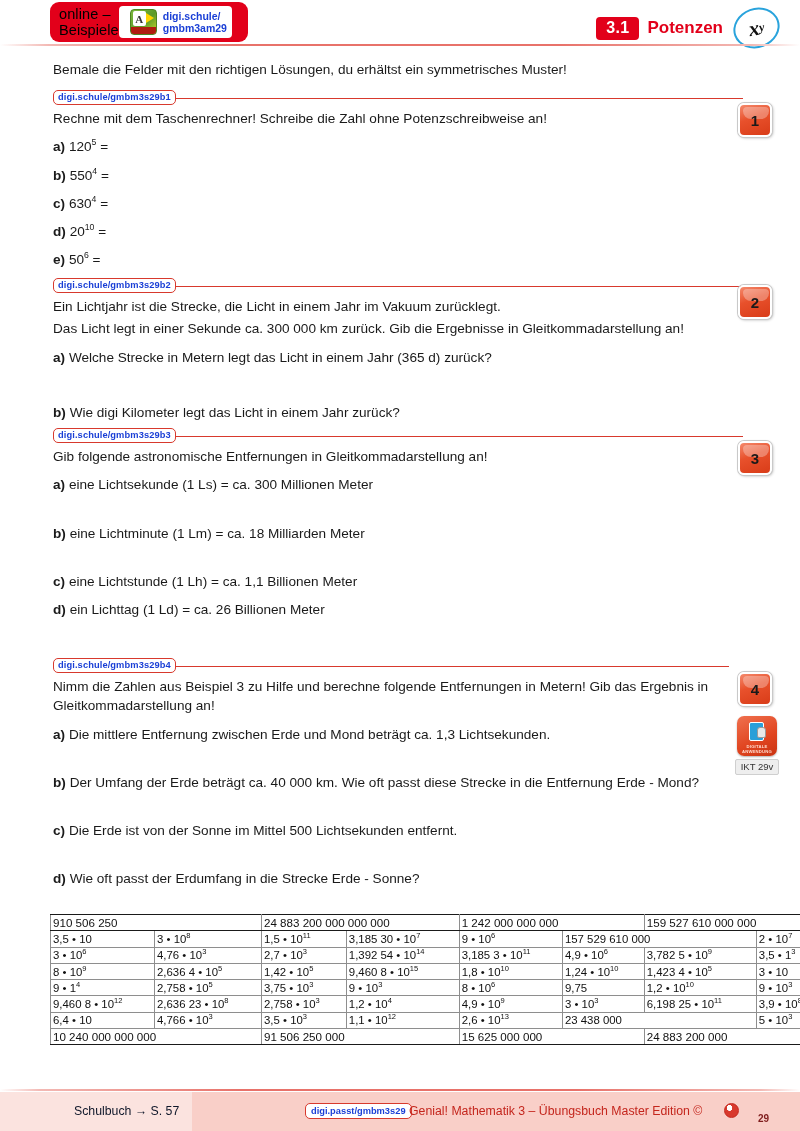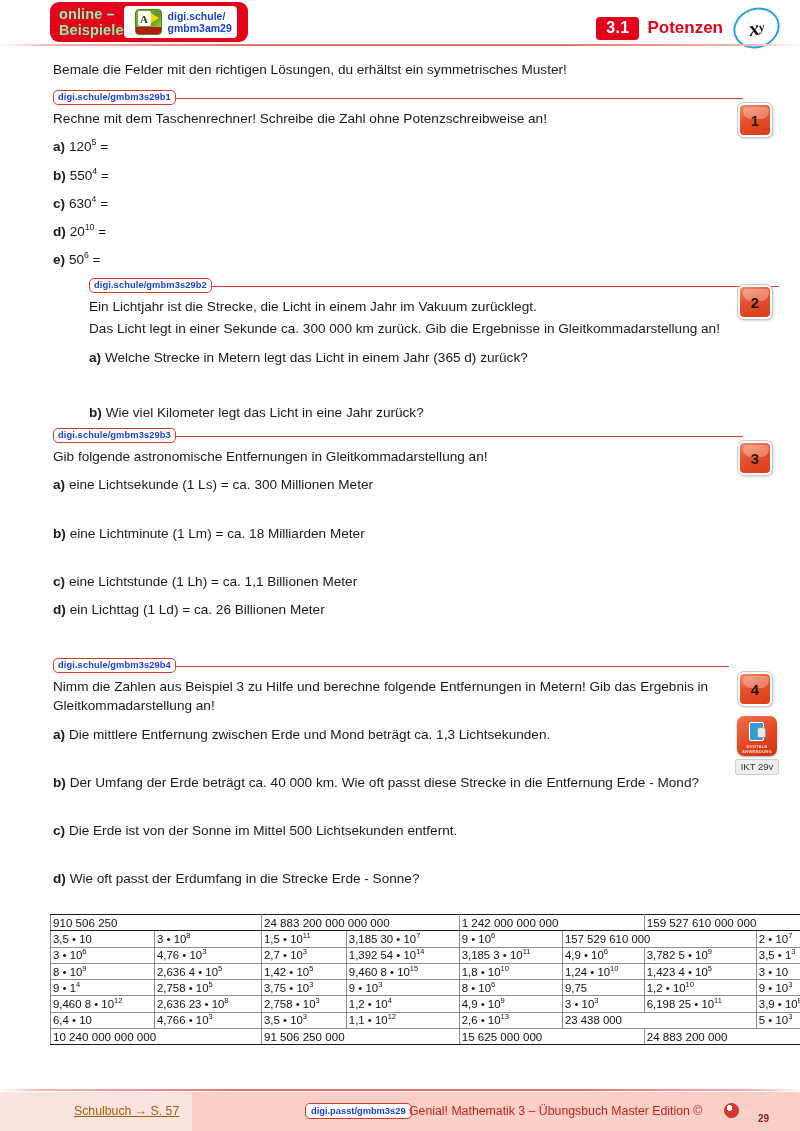--- a/index.html
+++ b/index.html
@@ -17,21 +17,21 @@
   .rule-top {
     position: absolute; left: 0; top: 44px; width: 800px; height: 2px;
     background: linear-gradient(to right,#ffffff 0%,#f3b9b4 6%,#e8726a 30%,#e8726a 70%,#f3b9b4 94%,#ffffff 100%);
   }
   .online-badge {
     position: absolute; left: 50px; top: 2px; width: 198px; height: 40px;
     background: #e2001a; border-radius: 9px;
     display: flex; align-items: center; padding: 0 9px;
   }
   .online-badge .ob-text {
-    color: #86efac; font-size: 14.5px; font-weight: 700; line-height: 1.12;
+    color: #000000; font-size: 14.5px; font-weight: 400; line-height: 1.12;
     letter-spacing: .1px; white-space: pre-line;
   }
   .ob-icon {
     width: 27px; height: 26px; margin: 0 6px 0 8px; border-radius: 4px;
     background: linear-gradient(135deg,#7bb93f 0%,#5c9a28 55%,#c9d92a 100%);
     position: relative; flex: none; overflow: hidden;
     border: 1px solid #4d8420;
   }
   .ob-icon .a-glyph {
     position: absolute; left: 2px; top: 1px; width: 13px; height: 15px;
@@ -175,21 +175,21 @@
   }
   .footer .band-r {
     position: absolute; left: 192px; top: 3px; width: 608px; height: 39px;
     background: #f9cfc8;
   }
   .footer .rule {
     position: absolute; left: 0; top: 0; width: 800px; height: 2px;
     background: linear-gradient(to right,#ffffff 0%,#f3b9b4 5%,#e8726a 30%,#e8726a 72%,#f3b9b4 95%,#ffffff 100%);
   }
   .f-schulbuch {
-    position: absolute; left: 74px; top: 15px; font-size: 12.3px; color: #a16207; text-decoration: underline;
+    position: absolute; left: 74px; top: 15px; font-size: 12.3px; color: #0f172a;
   }
   .f-code {
     position: absolute; left: 305px; top: 14px;
     border: 1.1px solid #d8392d; border-radius: 5px; background: #fff;
     color: #1a3fd6; font-size: 9.3px; font-weight: 700; padding: 2px 5px;
   }
   .f-title {
     position: absolute; left: 409px; top: 15px; font-size: 12.3px; color: #c4261d;
   }
   .f-logo {
@@ -260,34 +260,34 @@
     </div>
     <div class="item">
       <span class="lbl">e)</span>
       <span>50</span><sup>6</sup><span> =</span>
     </div>
   </div>
   <div class="num-badge" style="left:738px; top:103px;">
     <span>1</span>
   </div>
 
-  <div class="task" style="top:278px;margin-left:36px;">
+  <div class="task" style="top:278px;">
     <div class="task-rule">
       <div class="line"></div>
       <div class="code-tag">digi.schule/gmbm3s29b2</div>
     </div>
     <div class="task-lead">Ein Lichtjahr ist die Strecke, die Licht in einem Jahr im Vakuum zurücklegt.</div>
     <div class="task-lead" style="margin-top:3px;">Das Licht legt in einer Sekunde ca. 300 000 km zurück. Gib die Ergebnisse in Gleitkommadarstellung an!</div>
     <div class="item">
       <span class="lbl">a)</span>
       <span>Welche Strecke in Metern legt das Licht in einem Jahr (365 d) zurück?</span>
     </div>
     <div class="item" style="margin-top:36px;">
       <span class="lbl">b)</span>
-      <span>Wie viel Kilometer legt das Licht in eine Jahr zurück?</span>
+      <span>Wie digi Kilometer legt das Licht in einem Jahr zurück?</span>
     </div>
   </div>
   <div class="num-badge" style="left:738px; top:285px;">
     <span>2</span>
   </div>
 
   <div class="task" style="top:428px;">
     <div class="task-rule">
       <div class="line"></div>
       <div class="code-tag">digi.schule/gmbm3s29b3</div>

